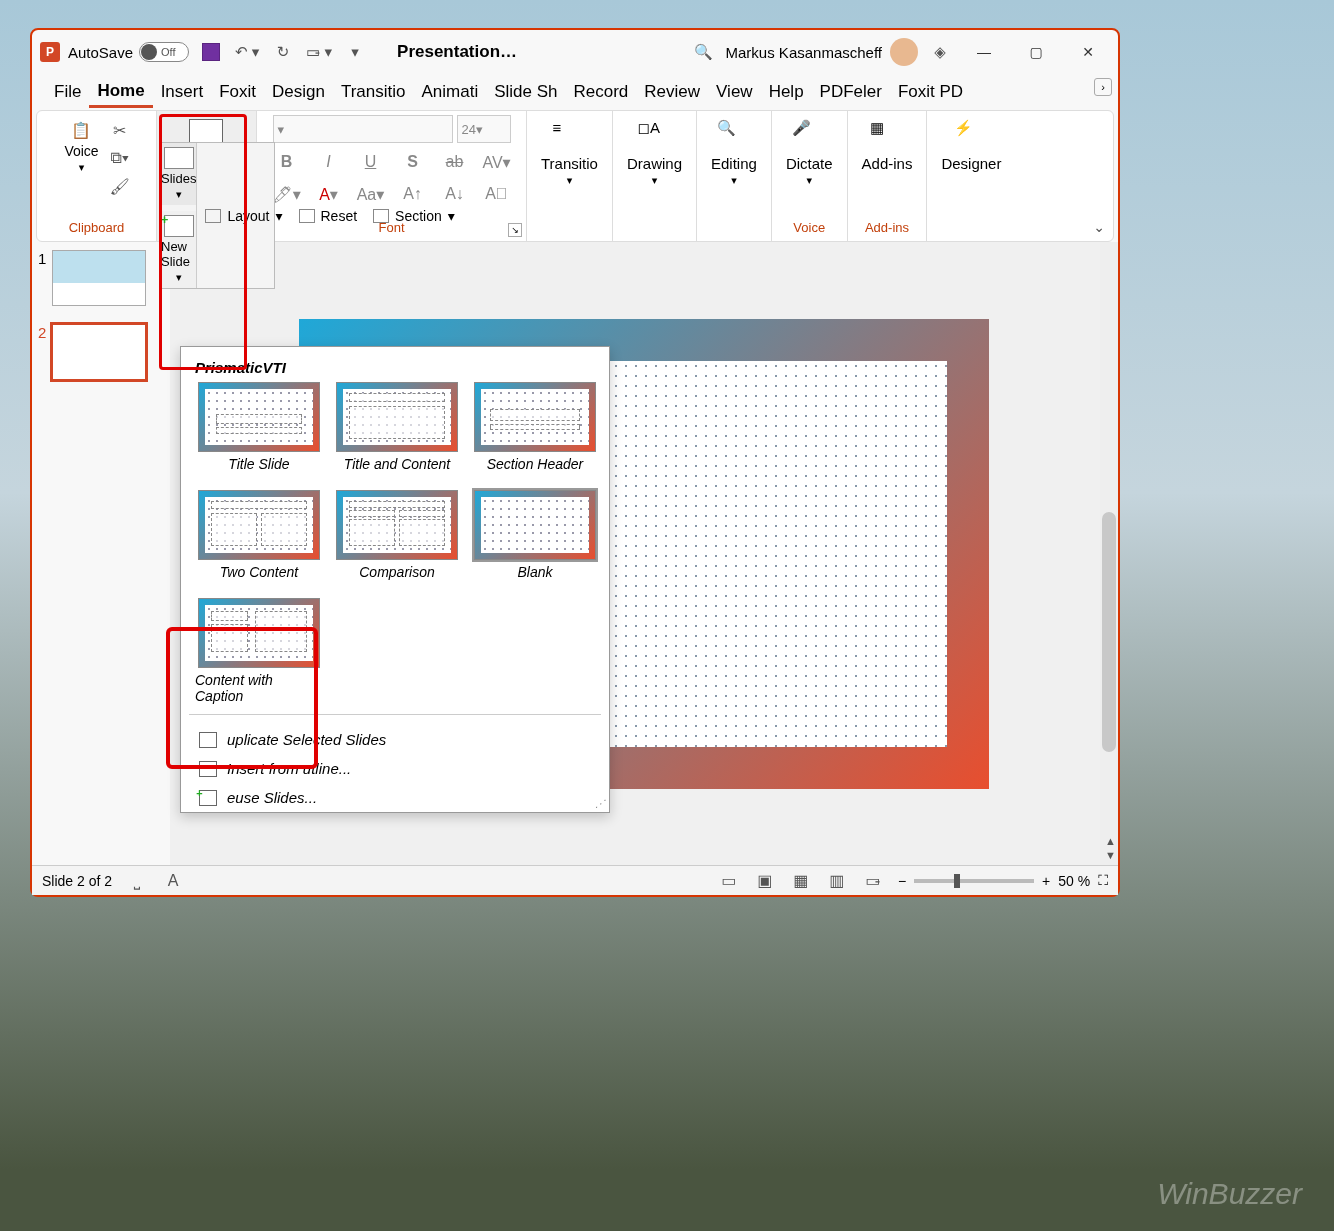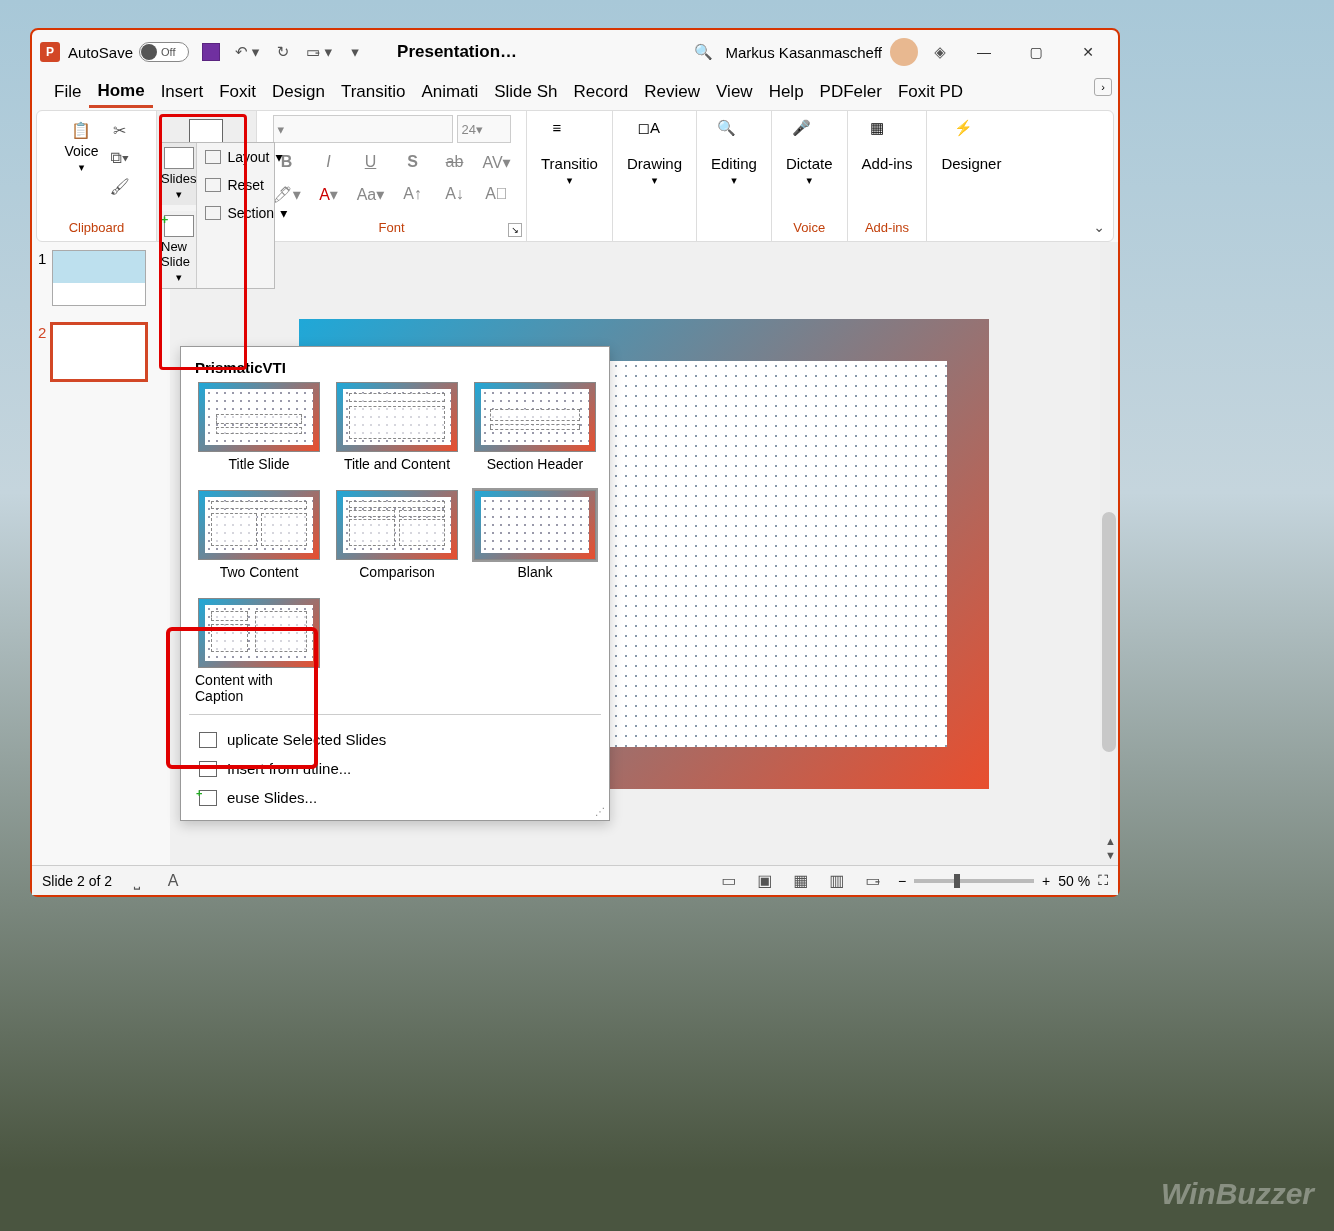--- a/index.html
+++ b/index.html
@@ -44,21 +44,21 @@
   .ribbon-collapse{position:absolute;right:8px;bottom:6px;font-size:14px;color:#555;}
 
   
   .hl{position:absolute;border:3px solid #e00000;pointer-events:none;border-radius:4px;z-index:50;}
 
   
   .slides-drop{position:absolute;left:128px;top:112px;width:115px;background:#f4f4f4;border:1px solid #bbb;display:flex;}
   .slides-main{width:70px;display:flex;flex-direction:column;gap:6px;align-items:center;border-right:1px solid #ccc;}
   .sd-item{width:100%;padding:4px 0;display:flex;flex-direction:column;align-items:center;font-size:13px;gap:2px;}
   .sd-item .glyph{width:30px;height:22px;border:1px solid #888;background:#fff;position:relative;}
-  .sd-side{width:108px;display:flex;flex-direction:column;}
+  .sd-side{width:108px;display:flex;flex-direction:row;}
   .sd-row{padding:6px 8px;font-size:14px;display:flex;align-items:center;gap:6px;}
   .sd-row .sm-ico{width:16px;height:14px;border:1px solid #888;}
 
   
   .workarea{flex:1;display:flex;overflow:hidden;}
   .thumbs{width:138px;padding:8px 6px;display:flex;flex-direction:column;gap:18px;}
   .thumb-row{display:flex;gap:6px;align-items:flex-start;}
   .thumb-num{font-size:15px;}
   .thumb{width:94px;height:56px;border:1px solid #aaa;background:#fff;}
   .thumb.sel{outline:3px solid #d24726;outline-offset:-1px;}
@@ -71,37 +71,37 @@
   .vs-nav{position:absolute;right:2px;bottom:4px;display:flex;flex-direction:column;gap:2px;font-size:11px;color:#555;}
 
   
   .status{height:30px;border-top:1px solid #ccc;display:flex;align-items:center;padding:0 10px;font-size:14px;gap:14px;background:#f4f4f4;}
   .status .spacer{flex:1;}
   .zoom{display:flex;align-items:center;gap:8px;}
   .slider{width:120px;height:4px;background:#bbb;position:relative;}
   .slider-knob{position:absolute;left:40px;top:-5px;width:6px;height:14px;background:#555;}
 
   
-  .gallery{position:absolute;left:150px;top:114px;width:430px;background:#fff;border:1px solid #999;box-shadow:0 4px 12px rgba(0,0,0,.2);padding:12px 14px 8px;z-index:40;}
+  .gallery{position:absolute;left:150px;top:114px;width:430px;background:#fff;border:1px solid #999;box-shadow:0 4px 12px rgba(0,0,0,.2);padding:12px 14px 0;z-index:40;font-style:italic;}
   .gallery-title{font-size:15px;font-weight:600;margin-bottom:6px;}
   .gal-grid{display:grid;grid-template-columns:repeat(3,128px);gap:18px 10px;}
   .gal-item{display:flex;flex-direction:column;align-items:center;gap:4px;font-size:14px;}
   .gal-thumb{width:122px;height:70px;border:1px solid #888;background:linear-gradient(135deg,#1fa8d8,#e84e2e);padding:6px;}
   .gal-inner{width:100%;height:100%;background:#fff;background-image:radial-gradient(#99a 1px,transparent 1px);background-size:8px 8px;position:relative;}
   .gal-item.sel .gal-thumb{outline:2px solid #999;}
   .ph{position:absolute;border:1px dashed #888;background:rgba(255,255,255,.6);}
   .gal-sep{height:1px;background:#ccc;margin:10px -6px;}
   .gal-action{padding:6px 4px;font-size:15px;display:flex;align-items:center;gap:10px;}
   .gal-action .aico{width:18px;height:16px;border:1px solid #666;}
   .und{text-decoration:underline;}
   .resize-grip{position:absolute;right:4px;bottom:4px;width:10px;height:10px;color:#888;font-size:10px;}
 
   .overlay-hl-blank{position:absolute;border:4px solid #e00000;border-radius:6px;pointer-events:none;z-index:60;}
 
-  .watermark{position:absolute;right:20px;bottom:20px;font-size:30px;color:rgba(255,255,255,.35);font-style:italic;font-weight:700;}
+  .watermark{position:absolute;right:32px;bottom:20px;font-size:30px;color:rgba(255,255,255,.35);font-style:italic;font-weight:400;}
 </style>
 </head>
 <body>
 
 <div class="window">
 
   <div class="titlebar">
     <div class="app-icon">P</div>
     <div class="autosave">
       <span>AutoSave</span>

